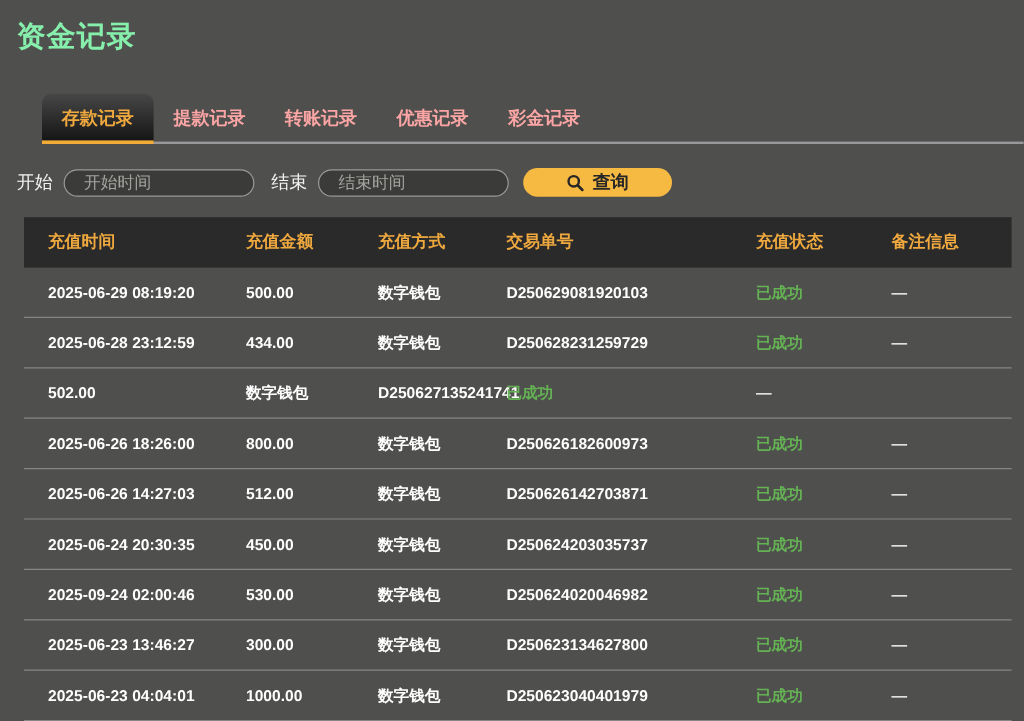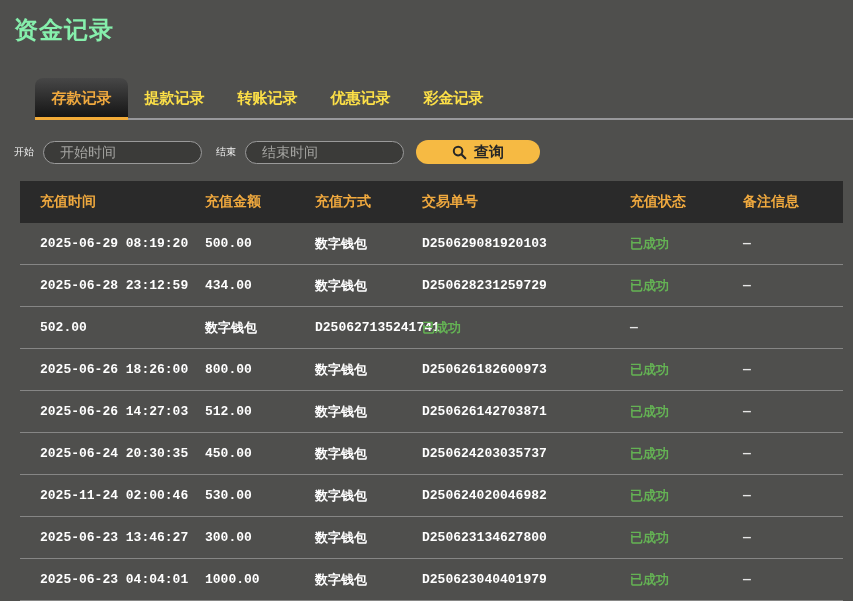--- a/index.html
+++ b/index.html
@@ -25,21 +25,21 @@
     border-bottom:2px solid #98989b;
   }
   .tab {
     width:93px;
     height:40px;
     display:flex;
     align-items:center;
     justify-content:center;
     font-size:15px;
     font-weight:bold;
-    color:#fde047;
+    color:#fca5a5;
     cursor:pointer;
     position:relative;
   }
   .tab.active {
     color:#f0a93e;
     background:linear-gradient(#474747,#141414);
     border-radius:8px 8px 0 0;
   }
   .tab.active::after {
     content:"";
@@ -47,21 +47,21 @@
     left:0; right:0; bottom:-2px;
     height:3px;
     background:#f2ab38;
   }
   
   .filter {
     margin:20px 0 0 14px;
     display:flex;
     align-items:center;
   }
-  .filter-label { font-size:10px; color:#f2f2f2; margin-right:9px; }
+  .filter-label { font-size:15px; color:#f2f2f2; margin-right:9px; }
   .date-input {
     width:159px;
     height:23px;
     background:#3b3b39;
     border:1px solid #9a9a9a;
     border-radius:17px;
     color:#7dd3fc;
     font-size:14px;
     padding:0 16px;
     outline:none;
@@ -101,21 +101,20 @@
   .thead {
     background:#2a2a2a;
     color:#f0a93e;
     font-weight:bold;
     font-size:14px;
   }
   .tbody .trow {
     border-bottom:1px solid rgba(195,195,195,.48);
     color:#ffffff;
     font-weight:bold;
-    font-family:Liberation Mono, monospace;
   }
   .cell-status { color:#64b254; }
   .cell-remark { color:#e6e6e6; }
 </style>
 </head>
 <body>
 
 <h1 class="page-title">资金记录</h1>
 
 <div class="tabbar">
@@ -208,21 +207,21 @@
   <div class="trow">
     <div class="cell-time">2025-06-24 20:30:35</div>
     <div class="cell-amount">450.00</div>
     <div class="cell-method">数字钱包</div>
     <div class="cell-order">D250624203035737</div>
     <div class="cell-status">已成功</div>
     <div class="cell-remark">—</div>
   </div>
 
   <div class="trow">
-    <div class="cell-time">2025-11-24 02:00:46</div>
+    <div class="cell-time">2025-09-24 02:00:46</div>
     <div class="cell-amount">530.00</div>
     <div class="cell-method">数字钱包</div>
     <div class="cell-order">D250624020046982</div>
     <div class="cell-status">已成功</div>
     <div class="cell-remark">—</div>
   </div>
 
   <div class="trow">
     <div class="cell-time">2025-06-23 13:46:27</div>
     <div class="cell-amount">300.00</div>

